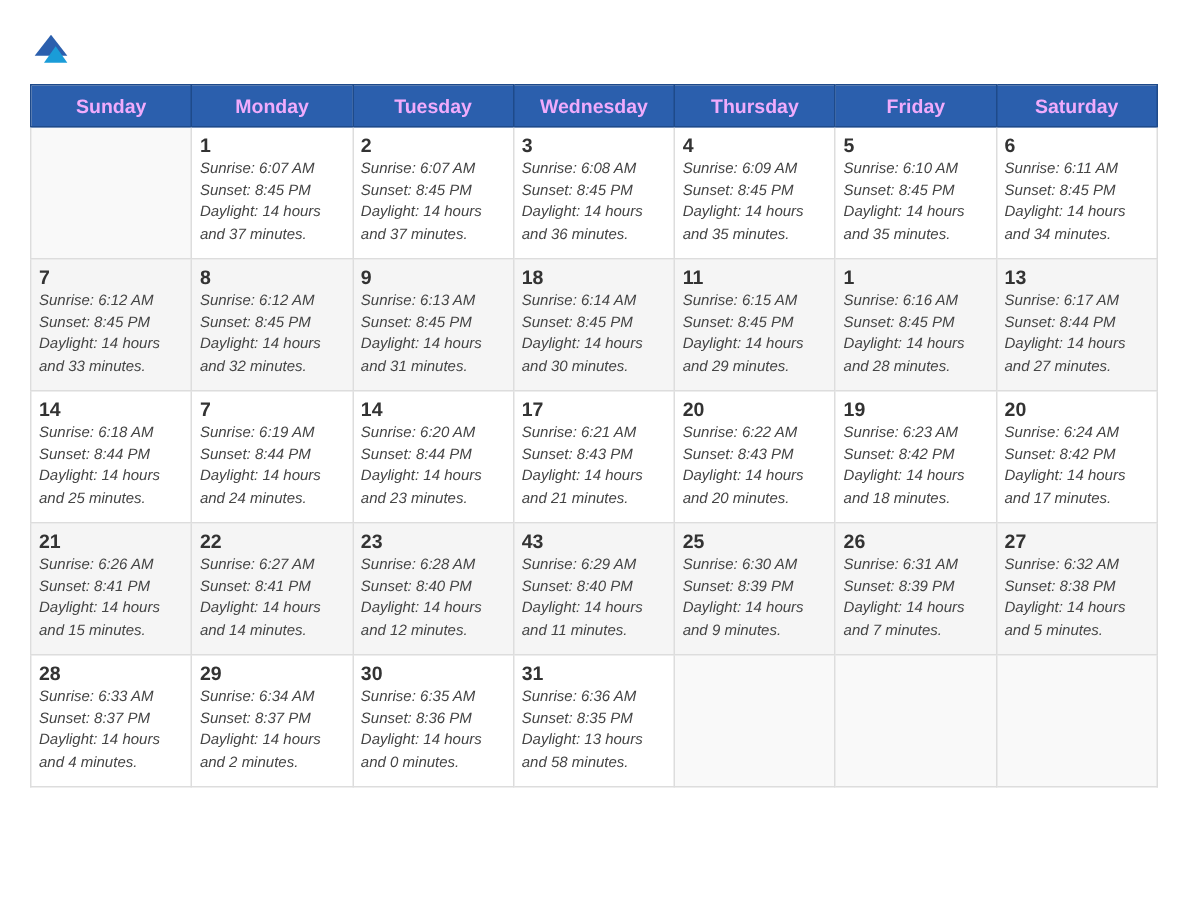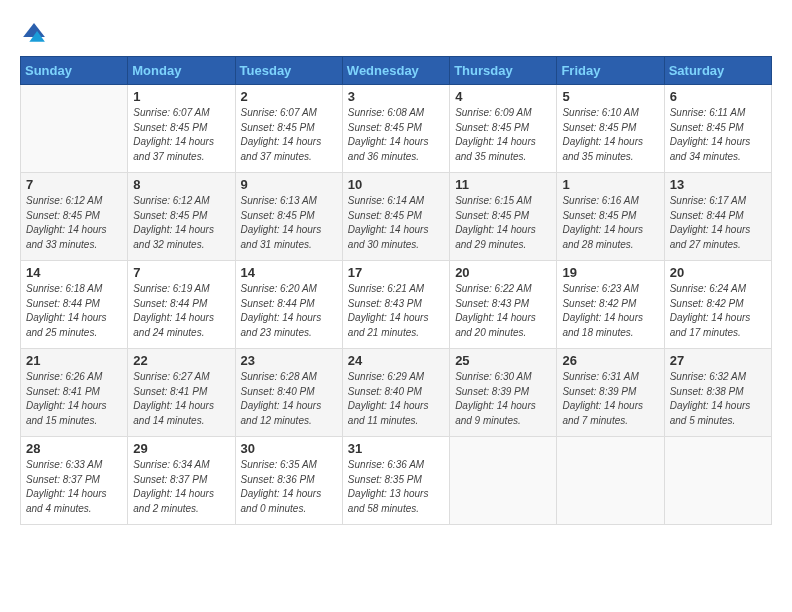--- a/index.html
+++ b/index.html
@@ -48,25 +48,25 @@
       color: #555;
       margin-top: 2px;
     }
     .calendar {
       width: 100%;
       border-collapse: collapse;
       border: 1px solid #ccc;
     }
     .calendar th {
       background: #2b5fad;
-      color: #7dd3fc;
+      color: #f0abfc;
       font-size: 13px;
       font-weight: bold;
       padding: 6px 4px;
-      text-align: left;
+      text-align: center;
       border: 1px solid #1e4a8a;
     }
     .calendar td {
       vertical-align: top;
       border: 1px solid #ddd;
       padding: 4px 5px;
       font-size: 10.5px;
       color: #333;
       min-width: 100px;
       height: 88px;
@@ -164,21 +164,21 @@
           </td>
           <td>
             <span class="day-number">8</span>
             <div class="day-info">Sunrise: 6:12 AM<br>Sunset: 8:45 PM<br>Daylight: 14 hours<br>and 32 minutes.</div>
           </td>
           <td>
             <span class="day-number">9</span>
             <div class="day-info">Sunrise: 6:13 AM<br>Sunset: 8:45 PM<br>Daylight: 14 hours<br>and 31 minutes.</div>
           </td>
           <td>
-            <span class="day-number">10</span>
+            <span class="day-number">18</span>
             <div class="day-info">Sunrise: 6:14 AM<br>Sunset: 8:45 PM<br>Daylight: 14 hours<br>and 30 minutes.</div>
           </td>
           <td>
             <span class="day-number">11</span>
             <div class="day-info">Sunrise: 6:15 AM<br>Sunset: 8:45 PM<br>Daylight: 14 hours<br>and 29 minutes.</div>
           </td>
           <td>
             <span class="day-number">1</span>
             <div class="day-info">Sunrise: 6:16 AM<br>Sunset: 8:45 PM<br>Daylight: 14 hours<br>and 28 minutes.</div>
           </td>
@@ -224,21 +224,21 @@
           </td>
           <td>
             <span class="day-number">22</span>
             <div class="day-info">Sunrise: 6:27 AM<br>Sunset: 8:41 PM<br>Daylight: 14 hours<br>and 14 minutes.</div>
           </td>
           <td>
             <span class="day-number">23</span>
             <div class="day-info">Sunrise: 6:28 AM<br>Sunset: 8:40 PM<br>Daylight: 14 hours<br>and 12 minutes.</div>
           </td>
           <td>
-            <span class="day-number">24</span>
+            <span class="day-number">43</span>
             <div class="day-info">Sunrise: 6:29 AM<br>Sunset: 8:40 PM<br>Daylight: 14 hours<br>and 11 minutes.</div>
           </td>
           <td>
             <span class="day-number">25</span>
             <div class="day-info">Sunrise: 6:30 AM<br>Sunset: 8:39 PM<br>Daylight: 14 hours<br>and 9 minutes.</div>
           </td>
           <td>
             <span class="day-number">26</span>
             <div class="day-info">Sunrise: 6:31 AM<br>Sunset: 8:39 PM<br>Daylight: 14 hours<br>and 7 minutes.</div>
           </td>

